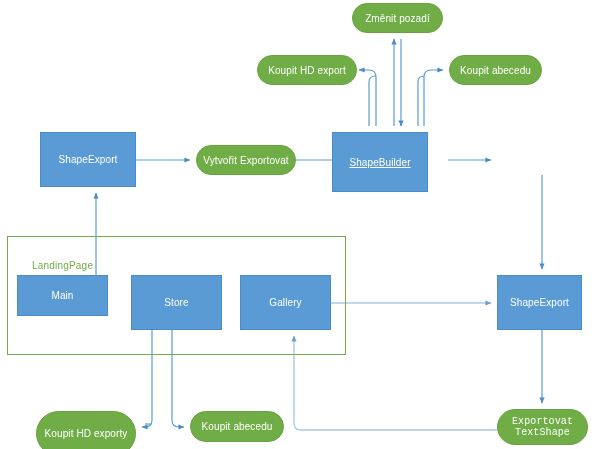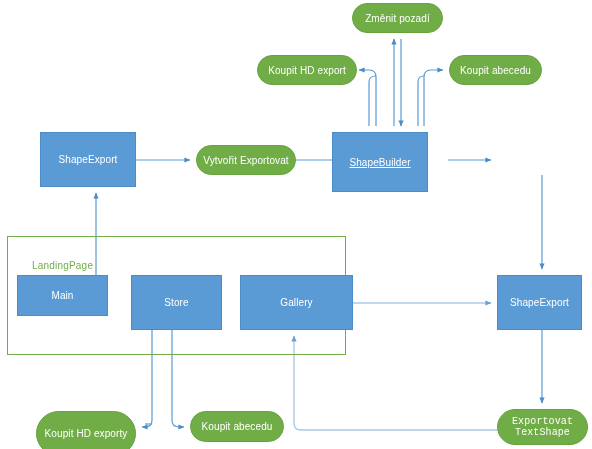--- a/index.html
+++ b/index.html
@@ -129,21 +129,21 @@
   <div class="node terminator" style="left:352px; top:3px; width:91px; height:30px;">Změnit pozadí</div>
 
   <div class="node terminator" style="left:257px; top:55px; width:100px; height:30px;">Koupit HD export</div>
 
   <div class="node terminator" style="left:449px; top:55px; width:93px; height:30px;">Koupit abecedu</div>
 
   <div class="node process" style="left:17px; top:275px; width:91px; height:41px;">Main</div>
 
   <div class="node process" style="left:131px; top:275px; width:91px; height:55px;">Store</div>
 
-  <div class="node process" style="left:240px; top:275px; width:113px; height:55px;">Gallery</div>
+  <div class="node process" style="left:240px; top:275px; width:91px; height:55px;">Gallery</div>
 
   <div class="node process" style="left:497px; top:275px; width:85px; height:55px;">ShapeExport</div>
 
   <div class="node terminator" style="left:36px; top:411px; width:100px; height:45px;">Koupit HD exporty</div>
 
   <div class="node terminator" style="left:190px; top:411px; width:94px; height:31px;">Koupit abecedu</div>
 
   <div class="node terminator" style="left:497px; top:409px; width:91px; height:36px;font-family:Liberation Mono, monospace;">Exportovat
 TextShape</div>
 

